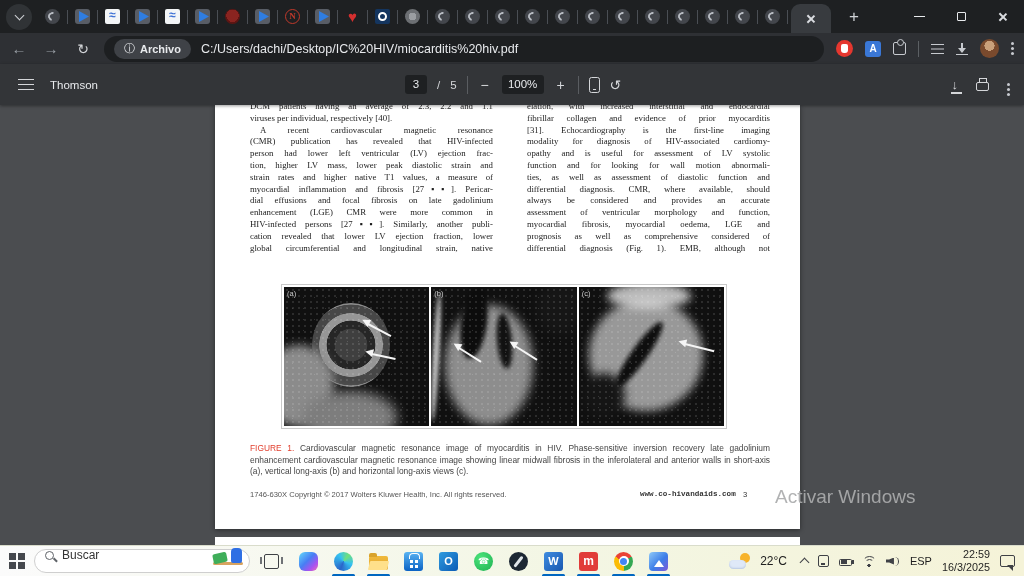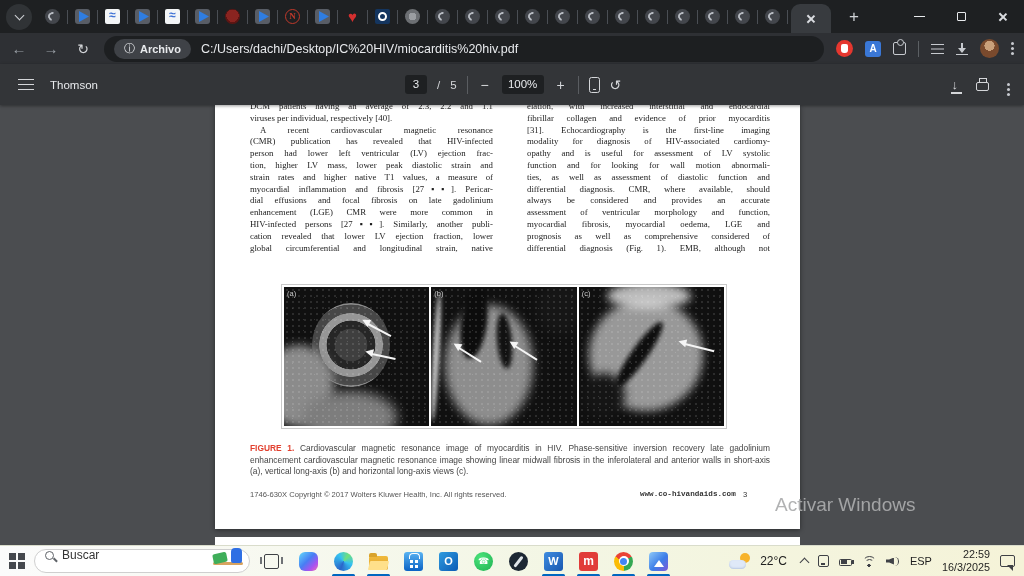--- a/index.html
+++ b/index.html
@@ -140,29 +140,29 @@
   .pc .body{left:10px;top:12px;width:114px;height:112px;background:#989898;filter:blur(4px)}
   .pc .slash{left:52px;top:28px;width:16px;height:80px;background:#0e0e0e;filter:blur(2px);transform:rotate(35deg)}
   .pc .dk{left:4px;top:86px;width:42px;height:44px;background:#151515;filter:blur(5px)}
   .pc .arc{left:28px;top:-4px;width:84px;height:26px;background:#d8d8d8;filter:blur(4px);opacity:.85}
   .arr{position:absolute;height:2px;background:#f5f5f5;transform-origin:left center;z-index:4}
   .arr::before{content:"";position:absolute;left:-7px;top:-3.6px;border-top:4.6px solid transparent;
     border-bottom:4.6px solid transparent;border-right:8px solid #f5f5f5}
 
   .caption{position:absolute;left:35px;top:330px;width:520px;
     font-size:8.4px;line-height:11.4px;color:#444;text-align:justify}
-  .fig-head{color:#e2402f;font-weight:bold}
+  .fig-head{color:#e2402f;font-weight:normal}
   .foot{position:absolute;top:385px;font-size:7.6px;color:#555}
   .footL{left:35px}
   .footURL{left:425px;font-weight:bold;font-family:Liberation Mono, monospace;color:#333}
   .footPg{left:528px;color:#333}
   .stamp{position:absolute;left:0;top:397px;width:585px;text-align:center;
     font:bold 11.6px/14px "Liberation Sans",sans-serif;color:#161616;letter-spacing:-.2px}
 
-  .watermark{position:absolute;left:775px;top:389px;z-index:9;pointer-events:none}
+  .watermark{position:absolute;left:775px;top:381px;z-index:9;pointer-events:none}
   .wm1{font-size:19px;color:rgba(170,171,173,.92)}
   .wm2{font-size:11.5px;color:rgba(150,151,153,.9);margin-top:3px;padding-left:10px}
 
   
   .taskbar{position:absolute;left:0;top:545px;width:1024px;height:31px;
     background:linear-gradient(90deg,#fbfbfb 0%,#f3f6e4 55%,#f5f3d8 100%);
     border-top:1px solid #d9dccb;display:flex;align-items:center}
   .start{margin-left:9px;width:16px;height:16px;position:relative;flex:0 0 auto}
   .start::before{content:"";position:absolute;left:0;top:0;width:7px;height:7px;background:#45484d;
     box-shadow:9px 0 #45484d,0 9px #45484d,9px 9px #45484d}

